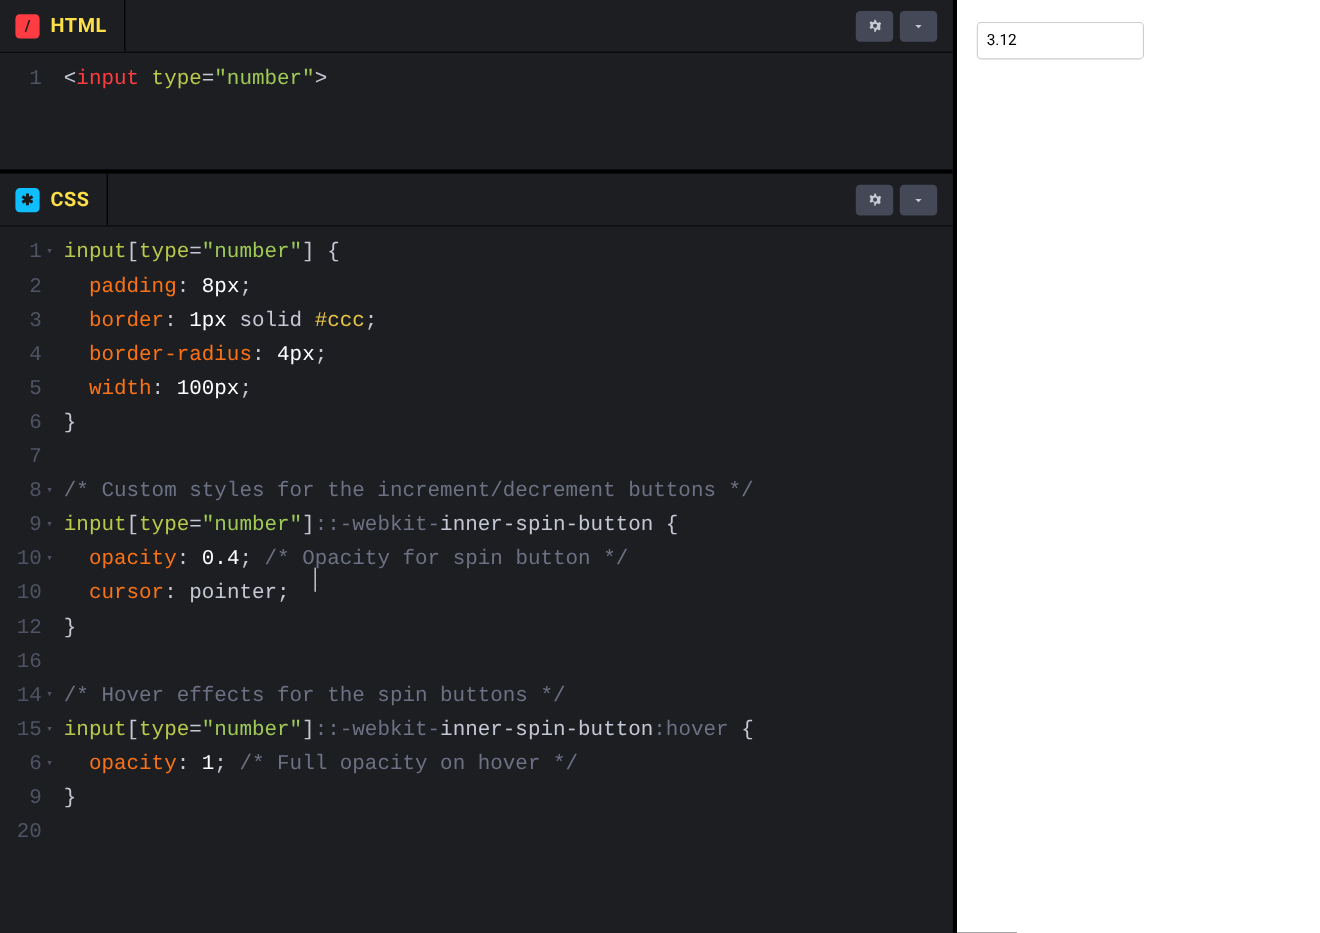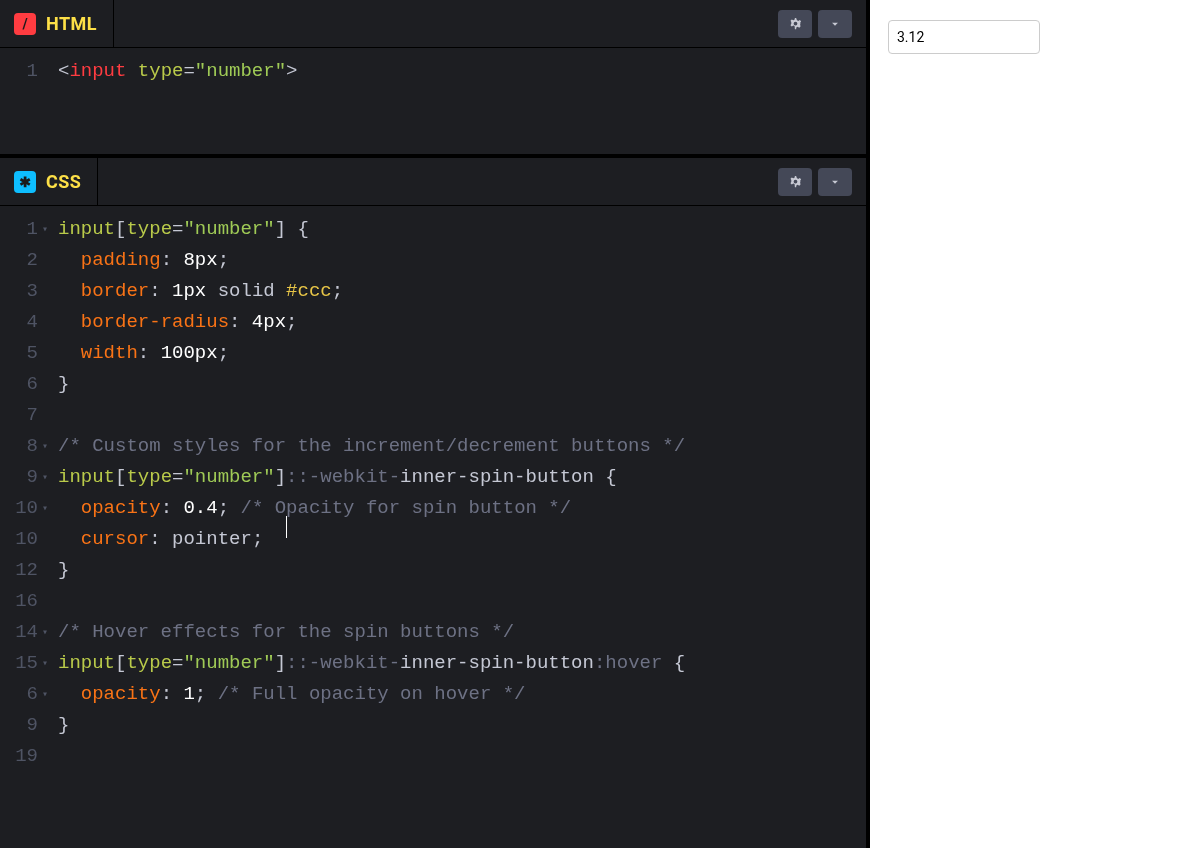--- a/index.html
+++ b/index.html
@@ -210,21 +210,21 @@
           <span class="ln fold">8</span>
           <span class="ln fold">9</span>
           <span class="ln fold">10</span>
           <span class="ln">10</span>
           <span class="ln">12</span>
           <span class="ln">16</span>
           <span class="ln fold">14</span>
           <span class="ln fold">15</span>
           <span class="ln fold">6</span>
           <span class="ln">9</span>
-          <span class="ln">19</span>
+          <span class="ln">20</span>
         </div>
       <div class="code" id="css-code"><span class="row"><span class="sel">input</span><span class="punct">[</span><span class="sel">type</span><span class="punct">=</span><span class="string">"number"</span><span class="punct">]</span><span class="punct"> {</span></span><span class="row"><span class="punct">  </span><span class="prop">padding</span><span class="punct">: </span><span class="num">8px</span><span class="punct">;</span></span><span class="row"><span class="punct">  </span><span class="prop">border</span><span class="punct">: </span><span class="num">1px</span><span class="punct"> </span><span class="kw">solid</span><span class="punct"> </span><span class="hex">#ccc</span><span class="punct">;</span></span><span class="row"><span class="punct">  </span><span class="prop">border-radius</span><span class="punct">: </span><span class="num">4px</span><span class="punct">;</span></span><span class="row"><span class="punct">  </span><span class="prop">width</span><span class="punct">: </span><span class="num">100px</span><span class="punct">;</span></span><span class="row"><span class="punct">}</span></span><span class="row"></span><span class="row"><span class="comment">/* Custom styles for the increment/decrement buttons */</span></span><span class="row"><span class="sel">input</span><span class="punct">[</span><span class="sel">type</span><span class="punct">=</span><span class="string">"number"</span><span class="punct">]</span><span class="pseudo">::-webkit-</span><span class="pseudo2">inner-spin-button</span><span class="punct"> {</span></span><span class="row"><span class="punct">  </span><span class="prop">opacity</span><span class="punct">: </span><span class="num">0.4</span><span class="punct">; </span><span class="comment">/* O</span><span class="cursor"></span><span class="comment">pacity for spin button */</span></span><span class="row"><span class="punct">  </span><span class="prop">cursor</span><span class="punct">: </span><span class="kw">pointer</span><span class="punct">;</span></span><span class="row"><span class="punct">}</span></span><span class="row"></span><span class="row"><span class="comment">/* Hover effects for the spin buttons */</span></span><span class="row"><span class="sel">input</span><span class="punct">[</span><span class="sel">type</span><span class="punct">=</span><span class="string">"number"</span><span class="punct">]</span><span class="pseudo">::-webkit-</span><span class="pseudo2">inner-spin-button</span><span class="pseudo">:hover</span><span class="punct"> {</span></span><span class="row"><span class="punct">  </span><span class="prop">opacity</span><span class="punct">: </span><span class="num">1</span><span class="punct">; </span><span class="comment">/* Full opacity on hover */</span></span><span class="row"><span class="punct">}</span></span><span class="row"></span></div>
     </div>
 
   </div>
 
   <div class="preview">
     <input type="number" step="any" value="3.12" style="">
   </div>
 </div>

